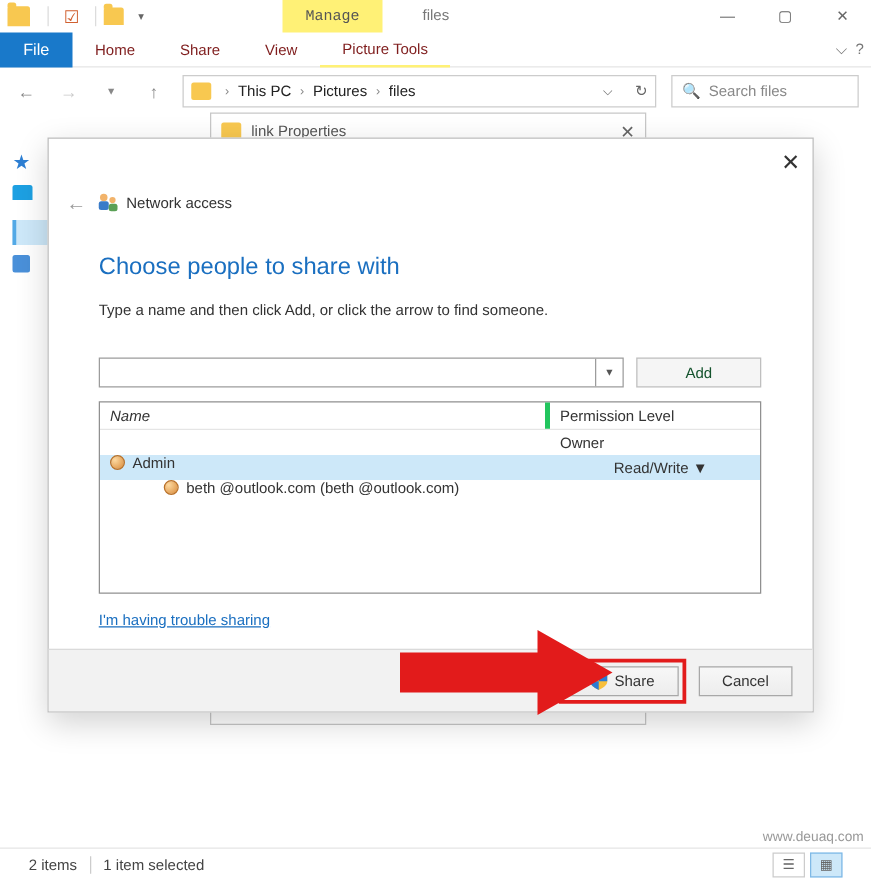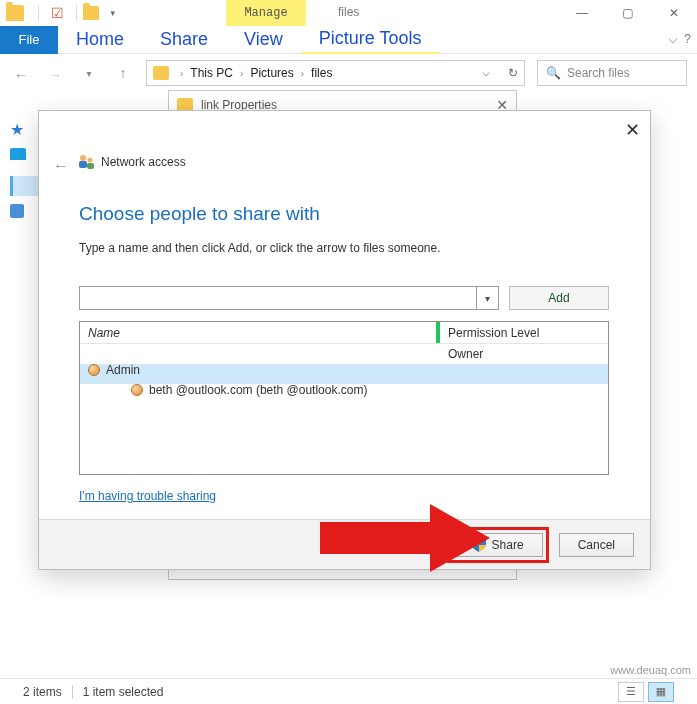--- a/index.html
+++ b/index.html
@@ -13,21 +13,21 @@
 .qat-check { color: #d06030; font-size: 14px; margin: 0 6px; }
 .qat-caret { color: #666; font-size: 9px; margin-left: 4px; }
 .ribbon-tab-ctx { position: absolute; left: 226px; top: 0; width: 80px; height: 26px; background: #fff176; display: flex; align-items: center; justify-content: center; font-size: 12px; color: #555; font-family: Liberation Mono, monospace; }
 .title-text { position: absolute; left: 338px; top: 5px; font-size: 12px; color: #777; }
 .win-controls { position: absolute; right: 0; top: 0; display: flex; }
 .win-btn { width: 46px; height: 26px; display: flex; align-items: center; justify-content: center; color: #666; font-size: 12px; }
 
 
 .tabs { height: 28px; display: flex; align-items: center; border-bottom: 1px solid #e5e5e5; position: relative; }
 .tab-file { width: 58px; height: 28px; background: #1979ca; color: #fff; display: flex; align-items: center; justify-content: center; font-size: 13px; }
-.tab { padding: 0 18px; height: 28px; display: flex; align-items: center; font-size: 18px; color: #1d4ed8; }
+.tab { padding: 0 18px; height: 28px; display: flex; align-items: center; font-size: 12px; color: #7f1d1d; }
 .tab-picture { border-bottom: 2px solid #fff176; }
 .ribbon-collapse { position: absolute; right: 6px; top: 6px; color: #777; font-size: 12px; }
 
 
 .addrrow { height: 38px; display: flex; align-items: center; padding: 0 10px; gap: 12px; }
 .nav-arrow { width: 22px; height: 22px; display: flex; align-items: center; justify-content: center; color: #888; font-size: 14px; }
 .addrbar { flex: 1; height: 26px; border: 1px solid #ccc; display: flex; align-items: center; padding: 0 6px; gap: 4px; font-size: 12px; color: #222; position: relative; }
 .addr-folder { width: 16px; height: 14px; background: #f8c850; border-radius: 2px; margin-right: 4px; }
 .addr-chev { color: #888; font-size: 10px; margin: 0 3px; }
 .addr-refresh { margin-left: auto; display: flex; align-items: center; gap: 18px; color: #666; }
@@ -152,21 +152,21 @@
   <div class="dlg-close">✕</div>
   <div class="dlg-back">←</div>
   <svg class="dlg-icon" viewBox="0 0 18 18">
     <circle cx="6" cy="5" r="3" fill="#f2b36a"></circle>
       <rect x="2" y="8" width="8" height="7" rx="2" fill="#3a7bc8"></rect>
     <circle cx="13" cy="7" r="2.5" fill="#f2b36a"></circle>
       <rect x="10" y="10" width="7" height="6" rx="2" fill="#5aa056"></rect>
   </svg>
   <div class="dlg-title">Network access</div>
   <div class="dlg-heading">Choose people to share with</div>
-  <div class="dlg-sub">Type a name and then click Add, or click the arrow to files someone.</div>
+  <div class="dlg-sub">Type a name and then click Add, or click the arrow to find someone.</div>
 
   <div class="name-input">
     <div class="dd">▾</div>
   </div>
   <div class="add-btn">Add</div>
 
   <div class="listbox">
     <div class="list-head">
       <div class="col-name">Name</div>
       <div class="col-perm">Permission Level</div>
@@ -177,20 +177,23 @@
           <span>Admin</span>
         </div>
       <div class="c2">
           <span>Owner</span>
         </div>
     </div>
     <div class="list-row sel">
       <div class="c1">
           <span class="user-ico"></span>
           <span>beth        @outlook.com (beth        @outlook.com)</span>
+        </div>
+      <div class="c2">
+          <span>Read/Write ▼</span>
         </div>
     </div>
   </div>
 
   <a class="trouble">I'm having trouble sharing</a>
 
   <div class="dlg-footer">
     <div class="share-wrap">
       <div class="btn">
         <svg class="shield" viewBox="0 0 14 14">

